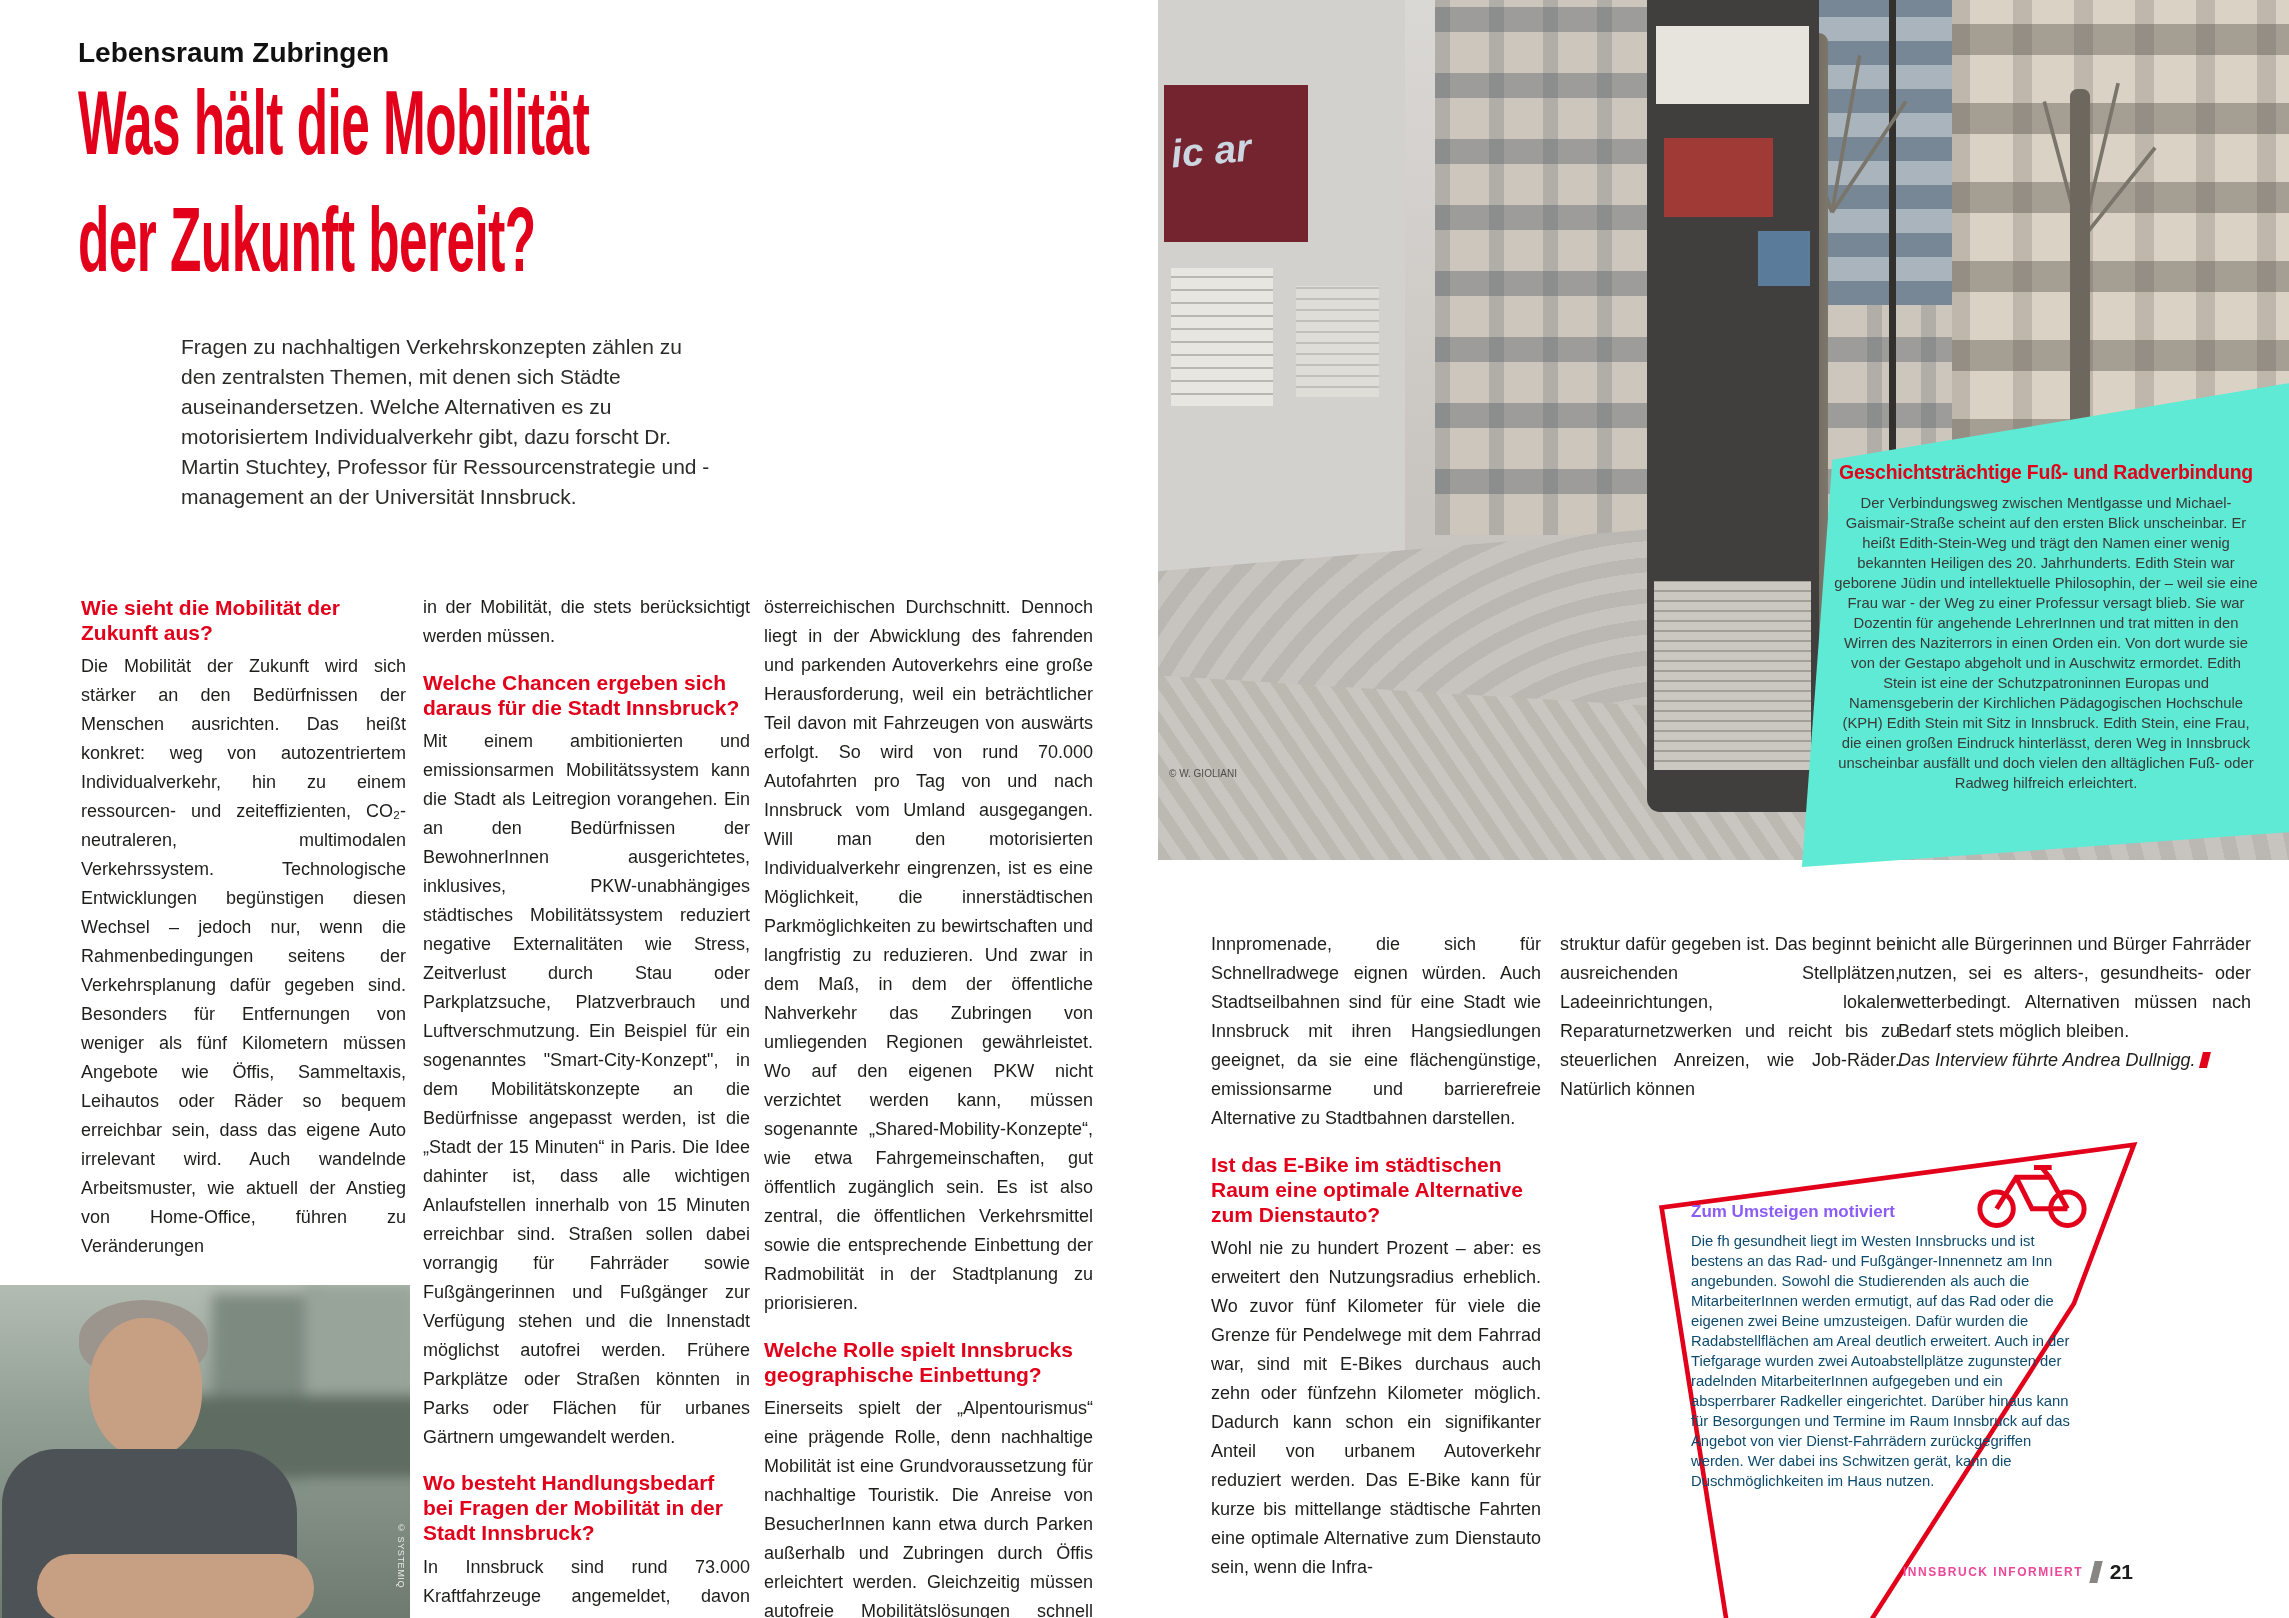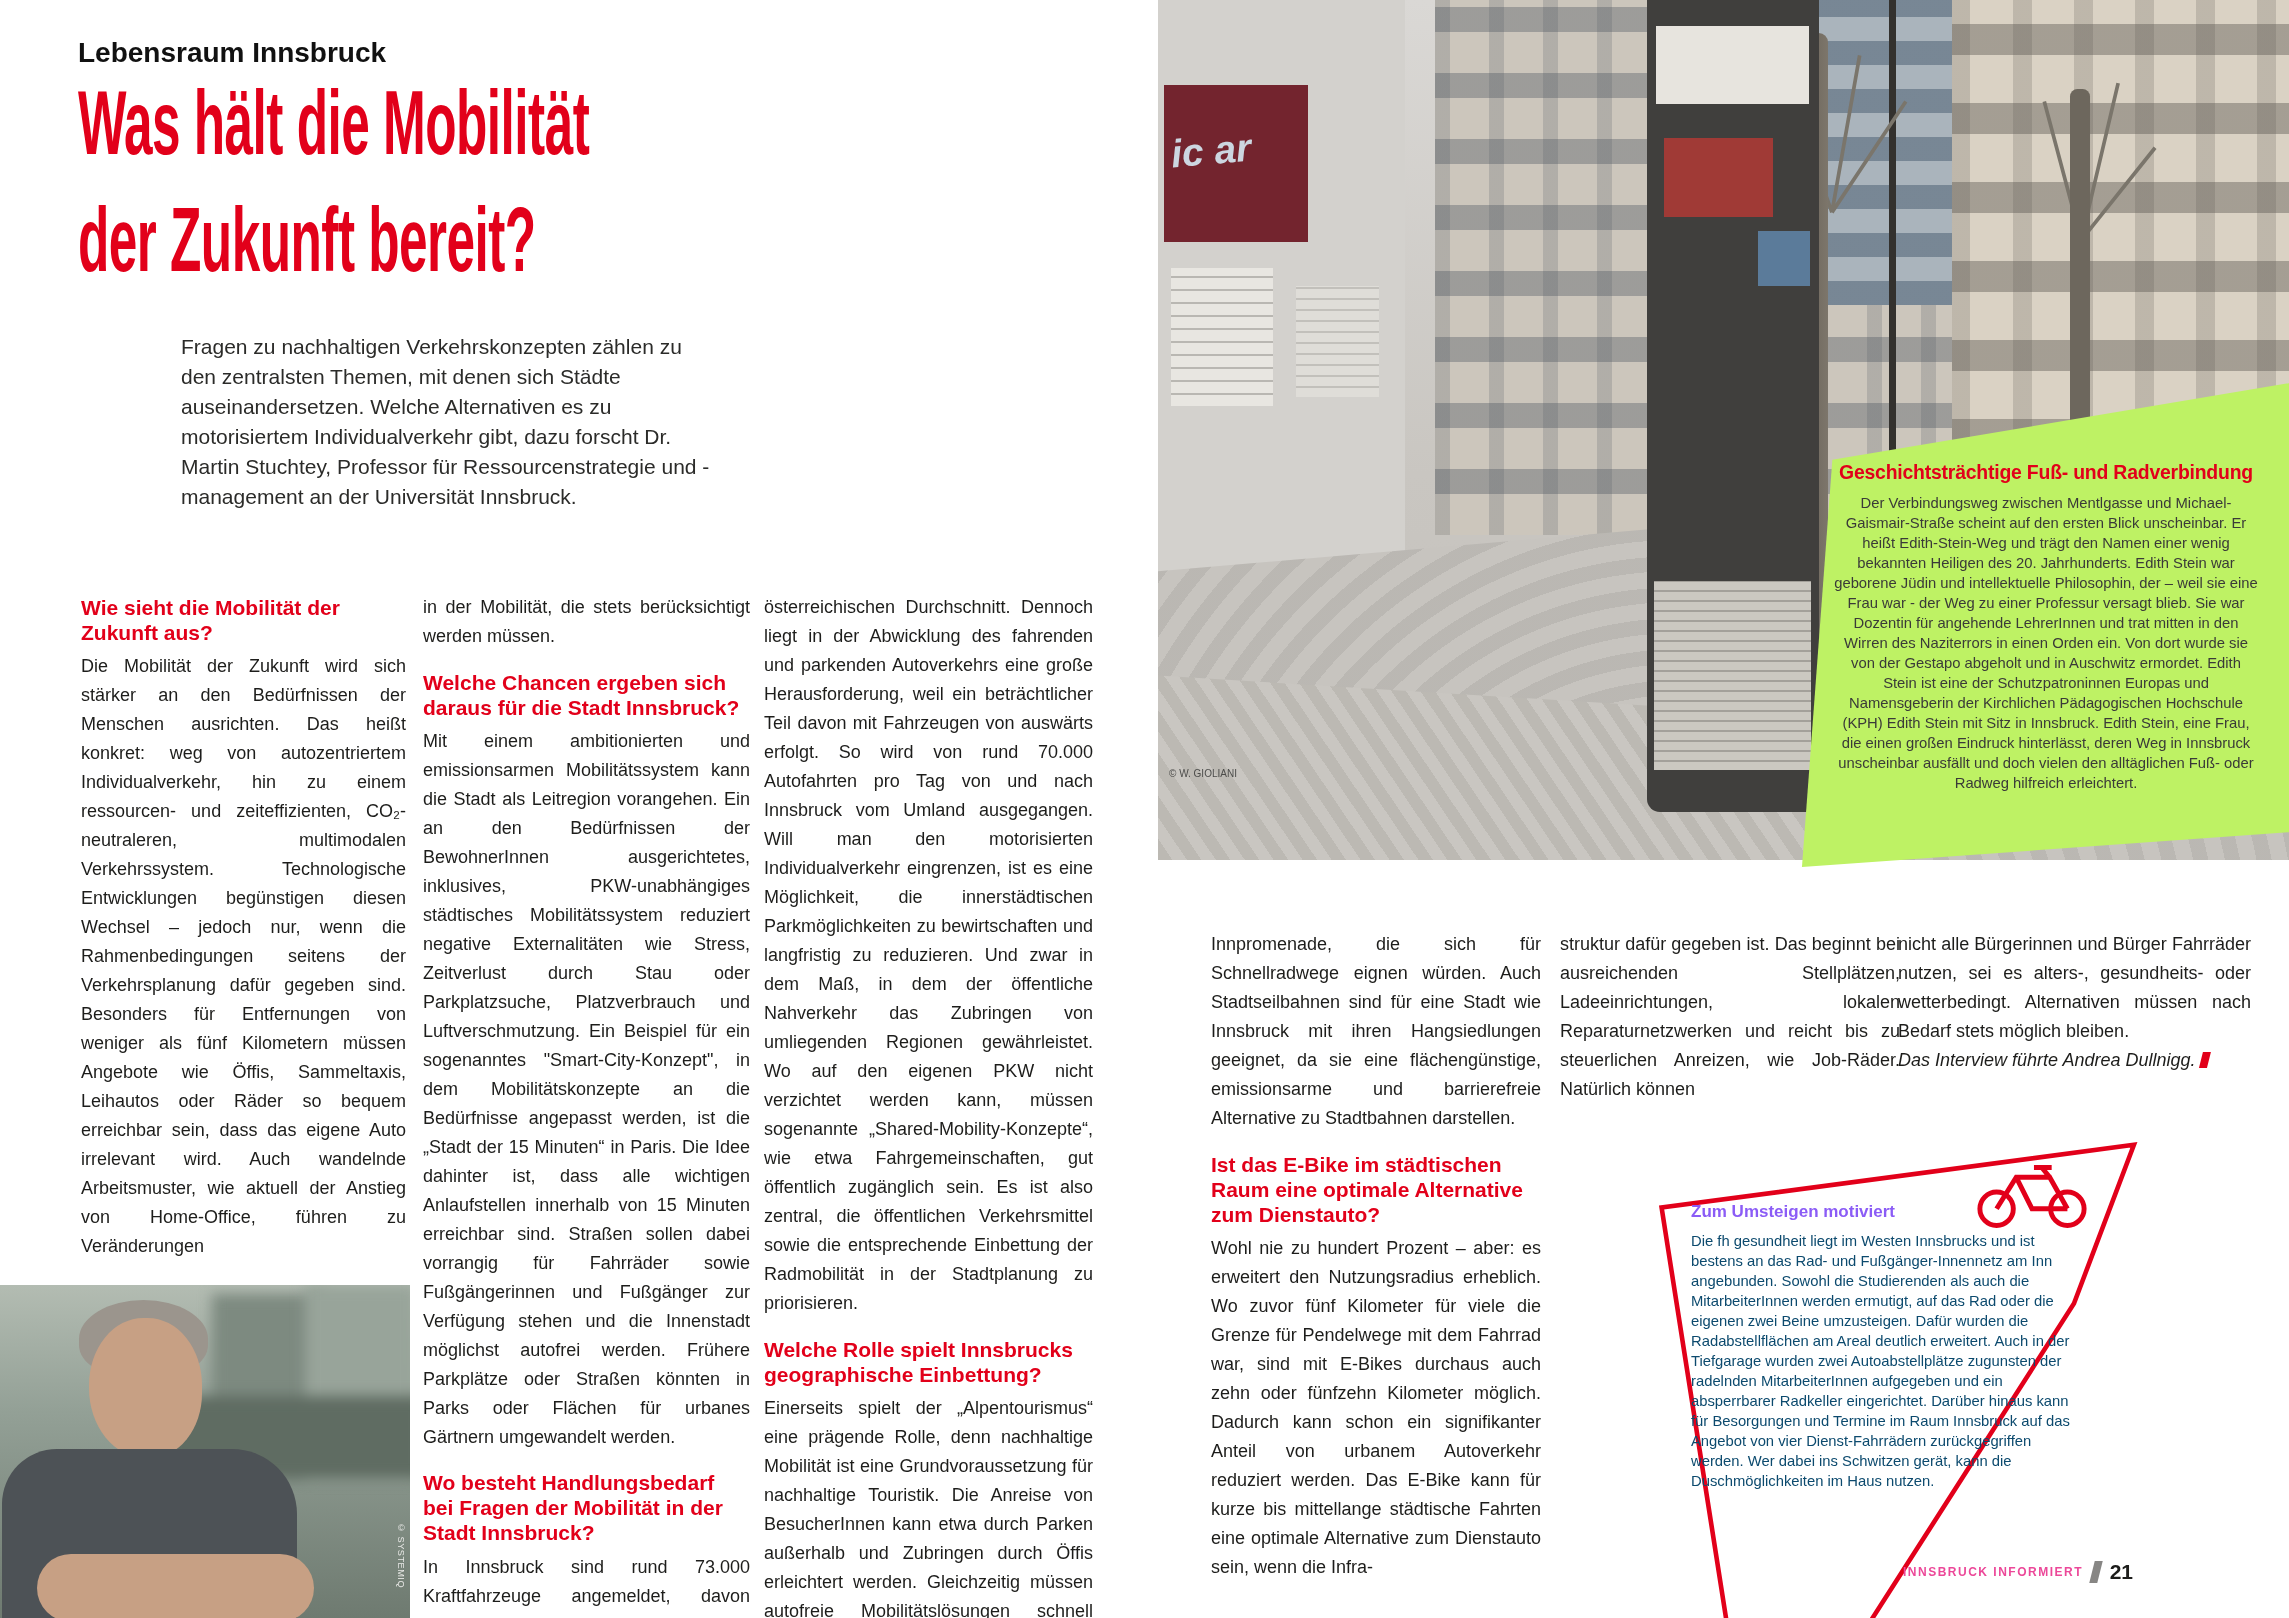--- a/index.html
+++ b/index.html
@@ -69,21 +69,21 @@
   .pr-pave{left:0;top:480px;width:1132px;height:380px;background:#c7c4bf;
            clip-path:polygon(0 24%,55% 10%,100% 0,100% 100%,0 100%);
            background-image:repeating-radial-gradient(circle at 46% 130%,rgba(110,108,104,.14) 0 14.8px,transparent 14.8px 31px);}
   .pr-pave-front{left:0;top:655px;width:665px;height:205px;
                  background:repeating-linear-gradient(56deg,#bcb9b3 0 12px,#c9c6c1 12px 24px);
                  clip-path:polygon(0 10%,100% 30%,100% 100%,0 100%);}
   .pr-bikes{left:951px;top:498px;width:181px;height:111px;}
   #credit-street{left:11px;top:768px;font-size:10px;color:#4c4c4a;}
 
   
-  #info-box{left:1800px;top:383px;width:490px;height:486px;background:#bef264;z-index:5;
+  #info-box{left:1800px;top:383px;width:490px;height:486px;background:#5eead4;z-index:5;
             clip-path:polygon(6.6% 15.8%,100% 0%,100% 92.4%,0.4% 99.6%);}
   .info-inner{position:absolute;left:33px;top:78px;width:426px;text-align:center;}
   .info-inner h3{color:#e2001a;font-size:19.4px;letter-spacing:-0.2px;margin-bottom:9.2px;}
   .info-inner p{font-size:14.8px;line-height:20px;color:#3a3a38;}
 
   
   #colA{left:1211px;top:930px;width:330px;}
   #colB{left:1560px;top:930px;width:340px;}
   #colC{left:1898px;top:930px;width:353px;}
   .interview{font-style:italic;text-align:left;}
@@ -101,21 +101,21 @@
   #footer{left:1903px;top:1560px;display:flex;align-items:center;gap:9.2px;z-index:6;}
   #footer .mag{font-size:12px;font-weight:bold;letter-spacing:1.5px;color:#ec4899;}
   #footer .slash{width:8.3px;height:22px;background:#878684;transform:skewX(-14deg);}
   #footer .pnum{font-size:21px;font-weight:bold;color:#1d1d1b;}
 </style>
 </head>
 <body>
 
 <div id="spread">
 
-  <div id="kicker" class="abs">Lebensraum Innsbruck</div>
+  <div id="kicker" class="abs">Lebensraum Zubringen</div>
 
   <div id="headline" class="abs">
     <div>Was hält die Mobilität</div>
     <div>der Zukunft bereit?</div>
   </div>
 
   <p id="intro" class="abs">Fragen zu nachhaltigen Verkehrskonzepten zählen zu den zentralsten Themen, mit denen sich Städte auseinandersetzen. Welche Alternativen es zu motorisiertem Individualverkehr gibt, dazu forscht Dr. Martin Stuchtey, Professor für Ressourcenstrategie und -management an der Universität Innsbruck.</p>
 
   <div id="col1" class="col">
     <h2 class="qhead first">Wie sieht die Mobilität der Zukunft aus?</h2>

